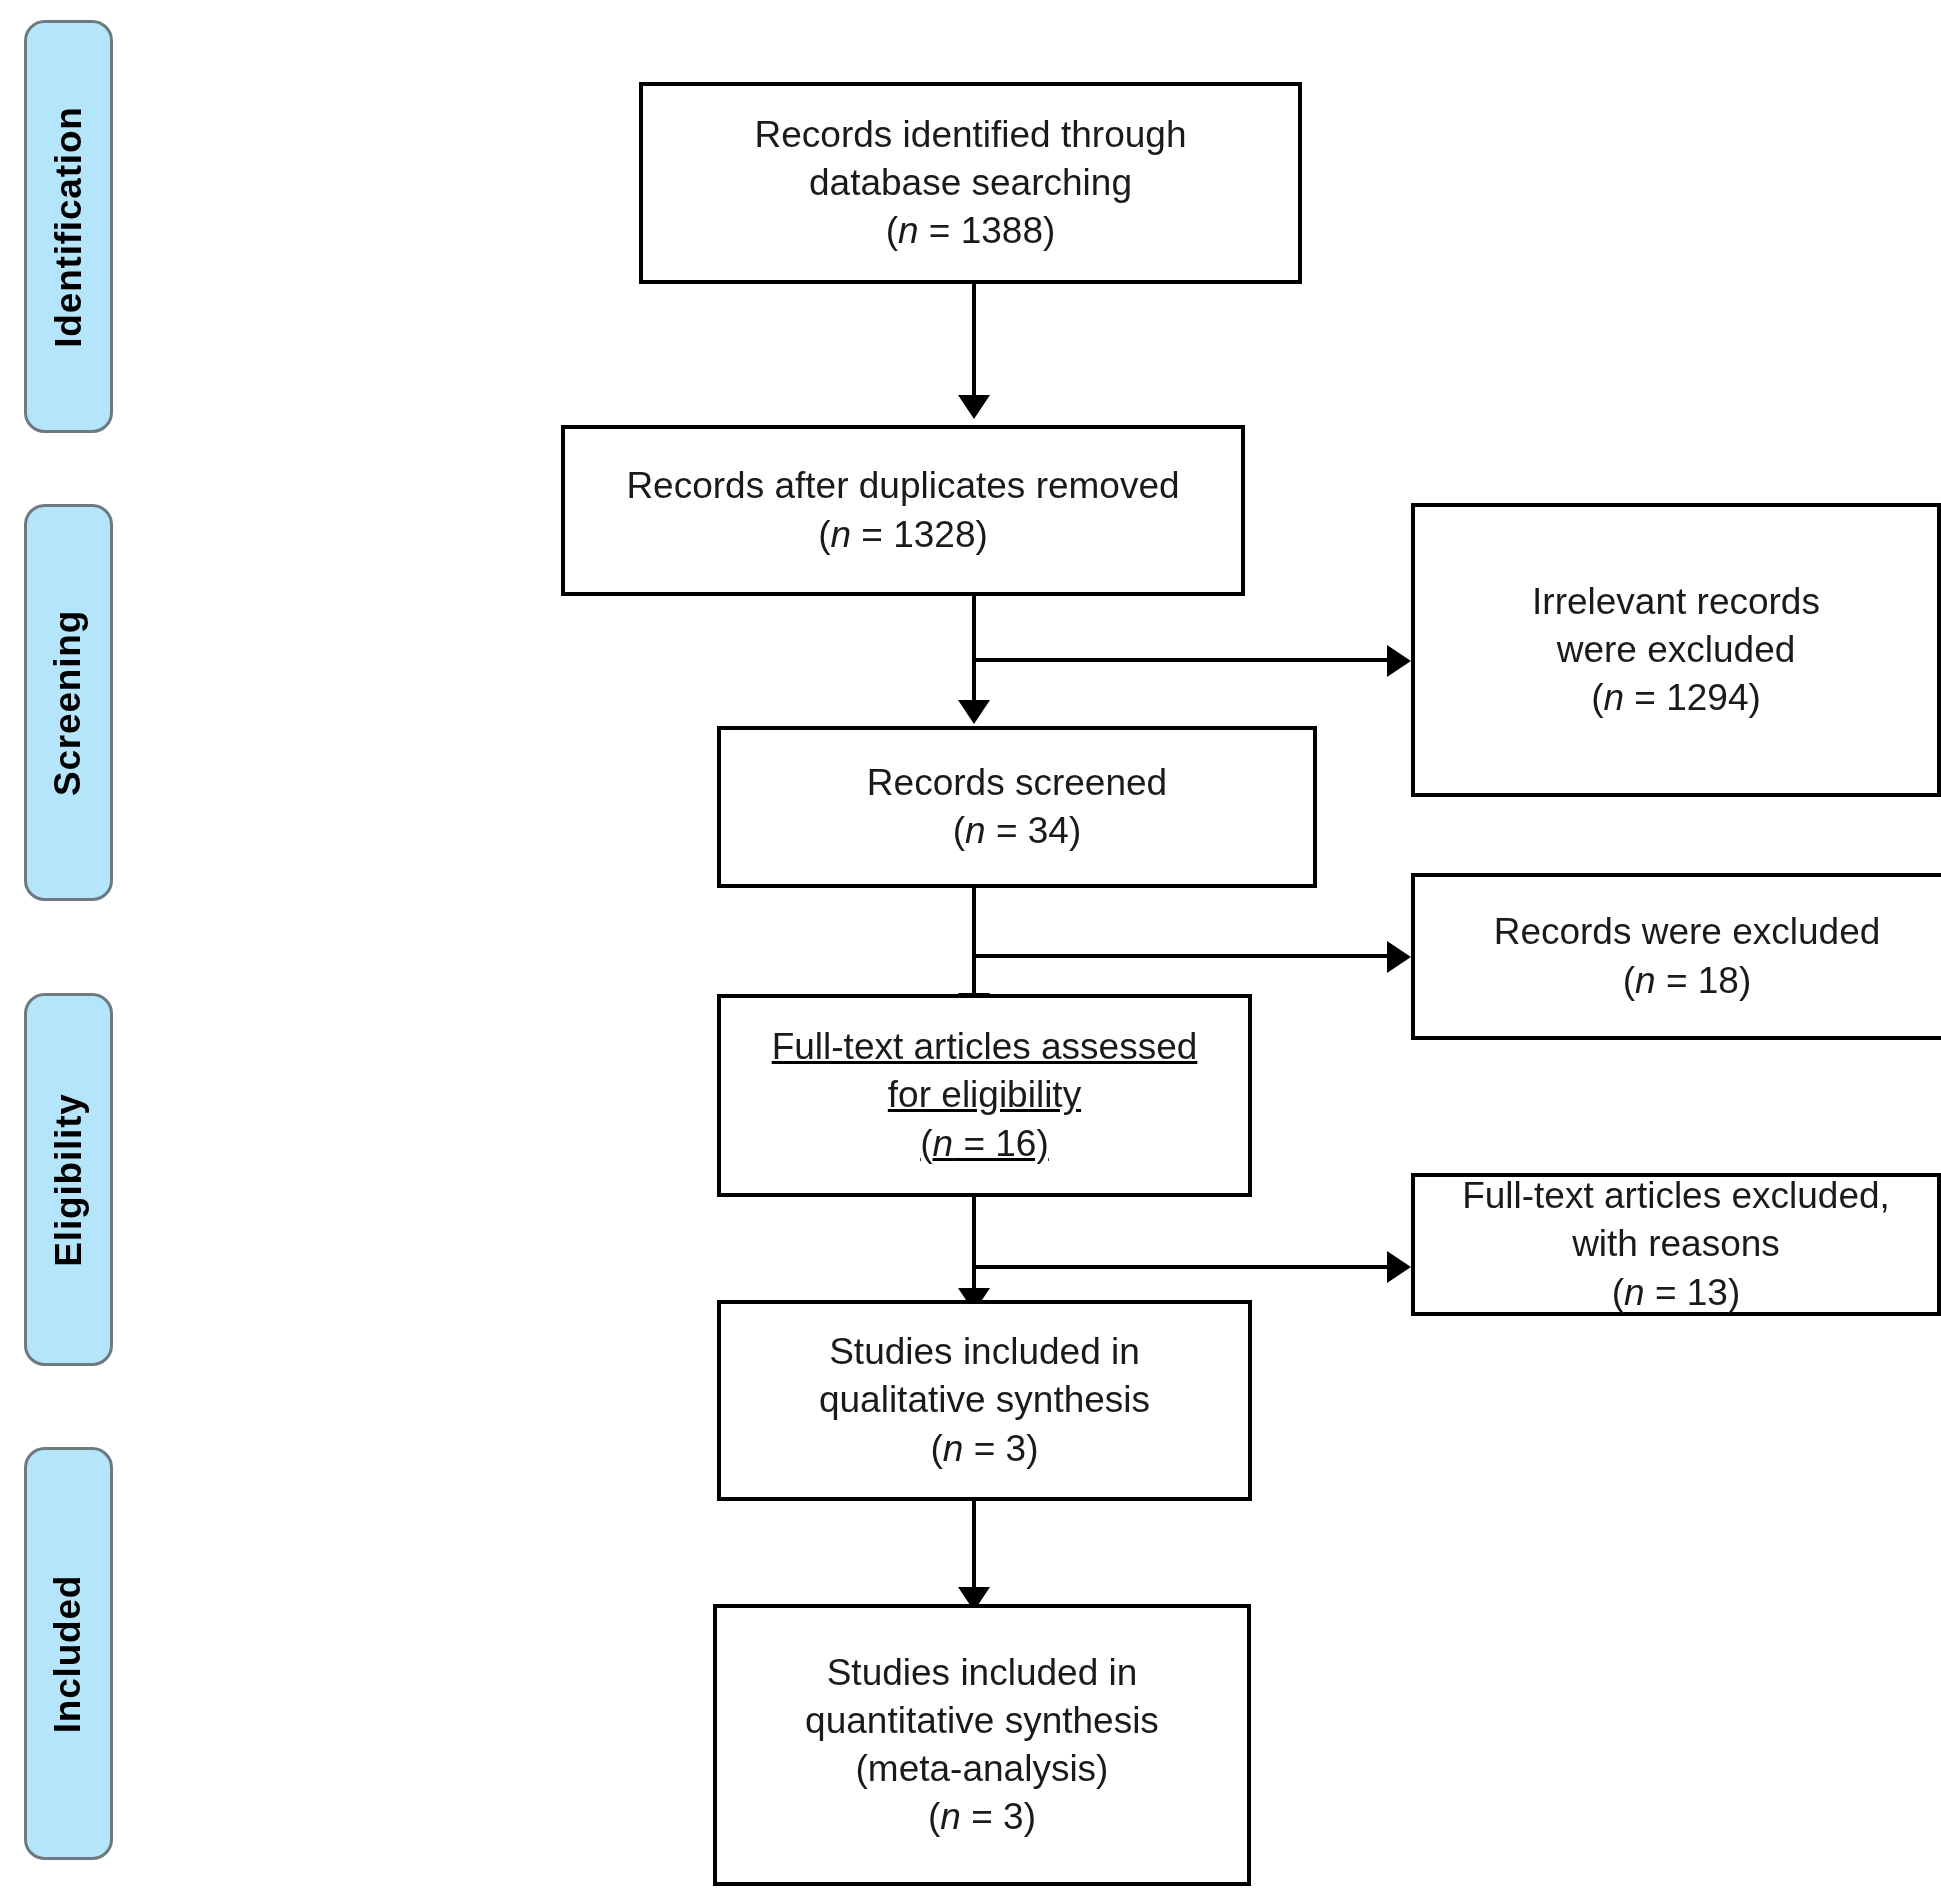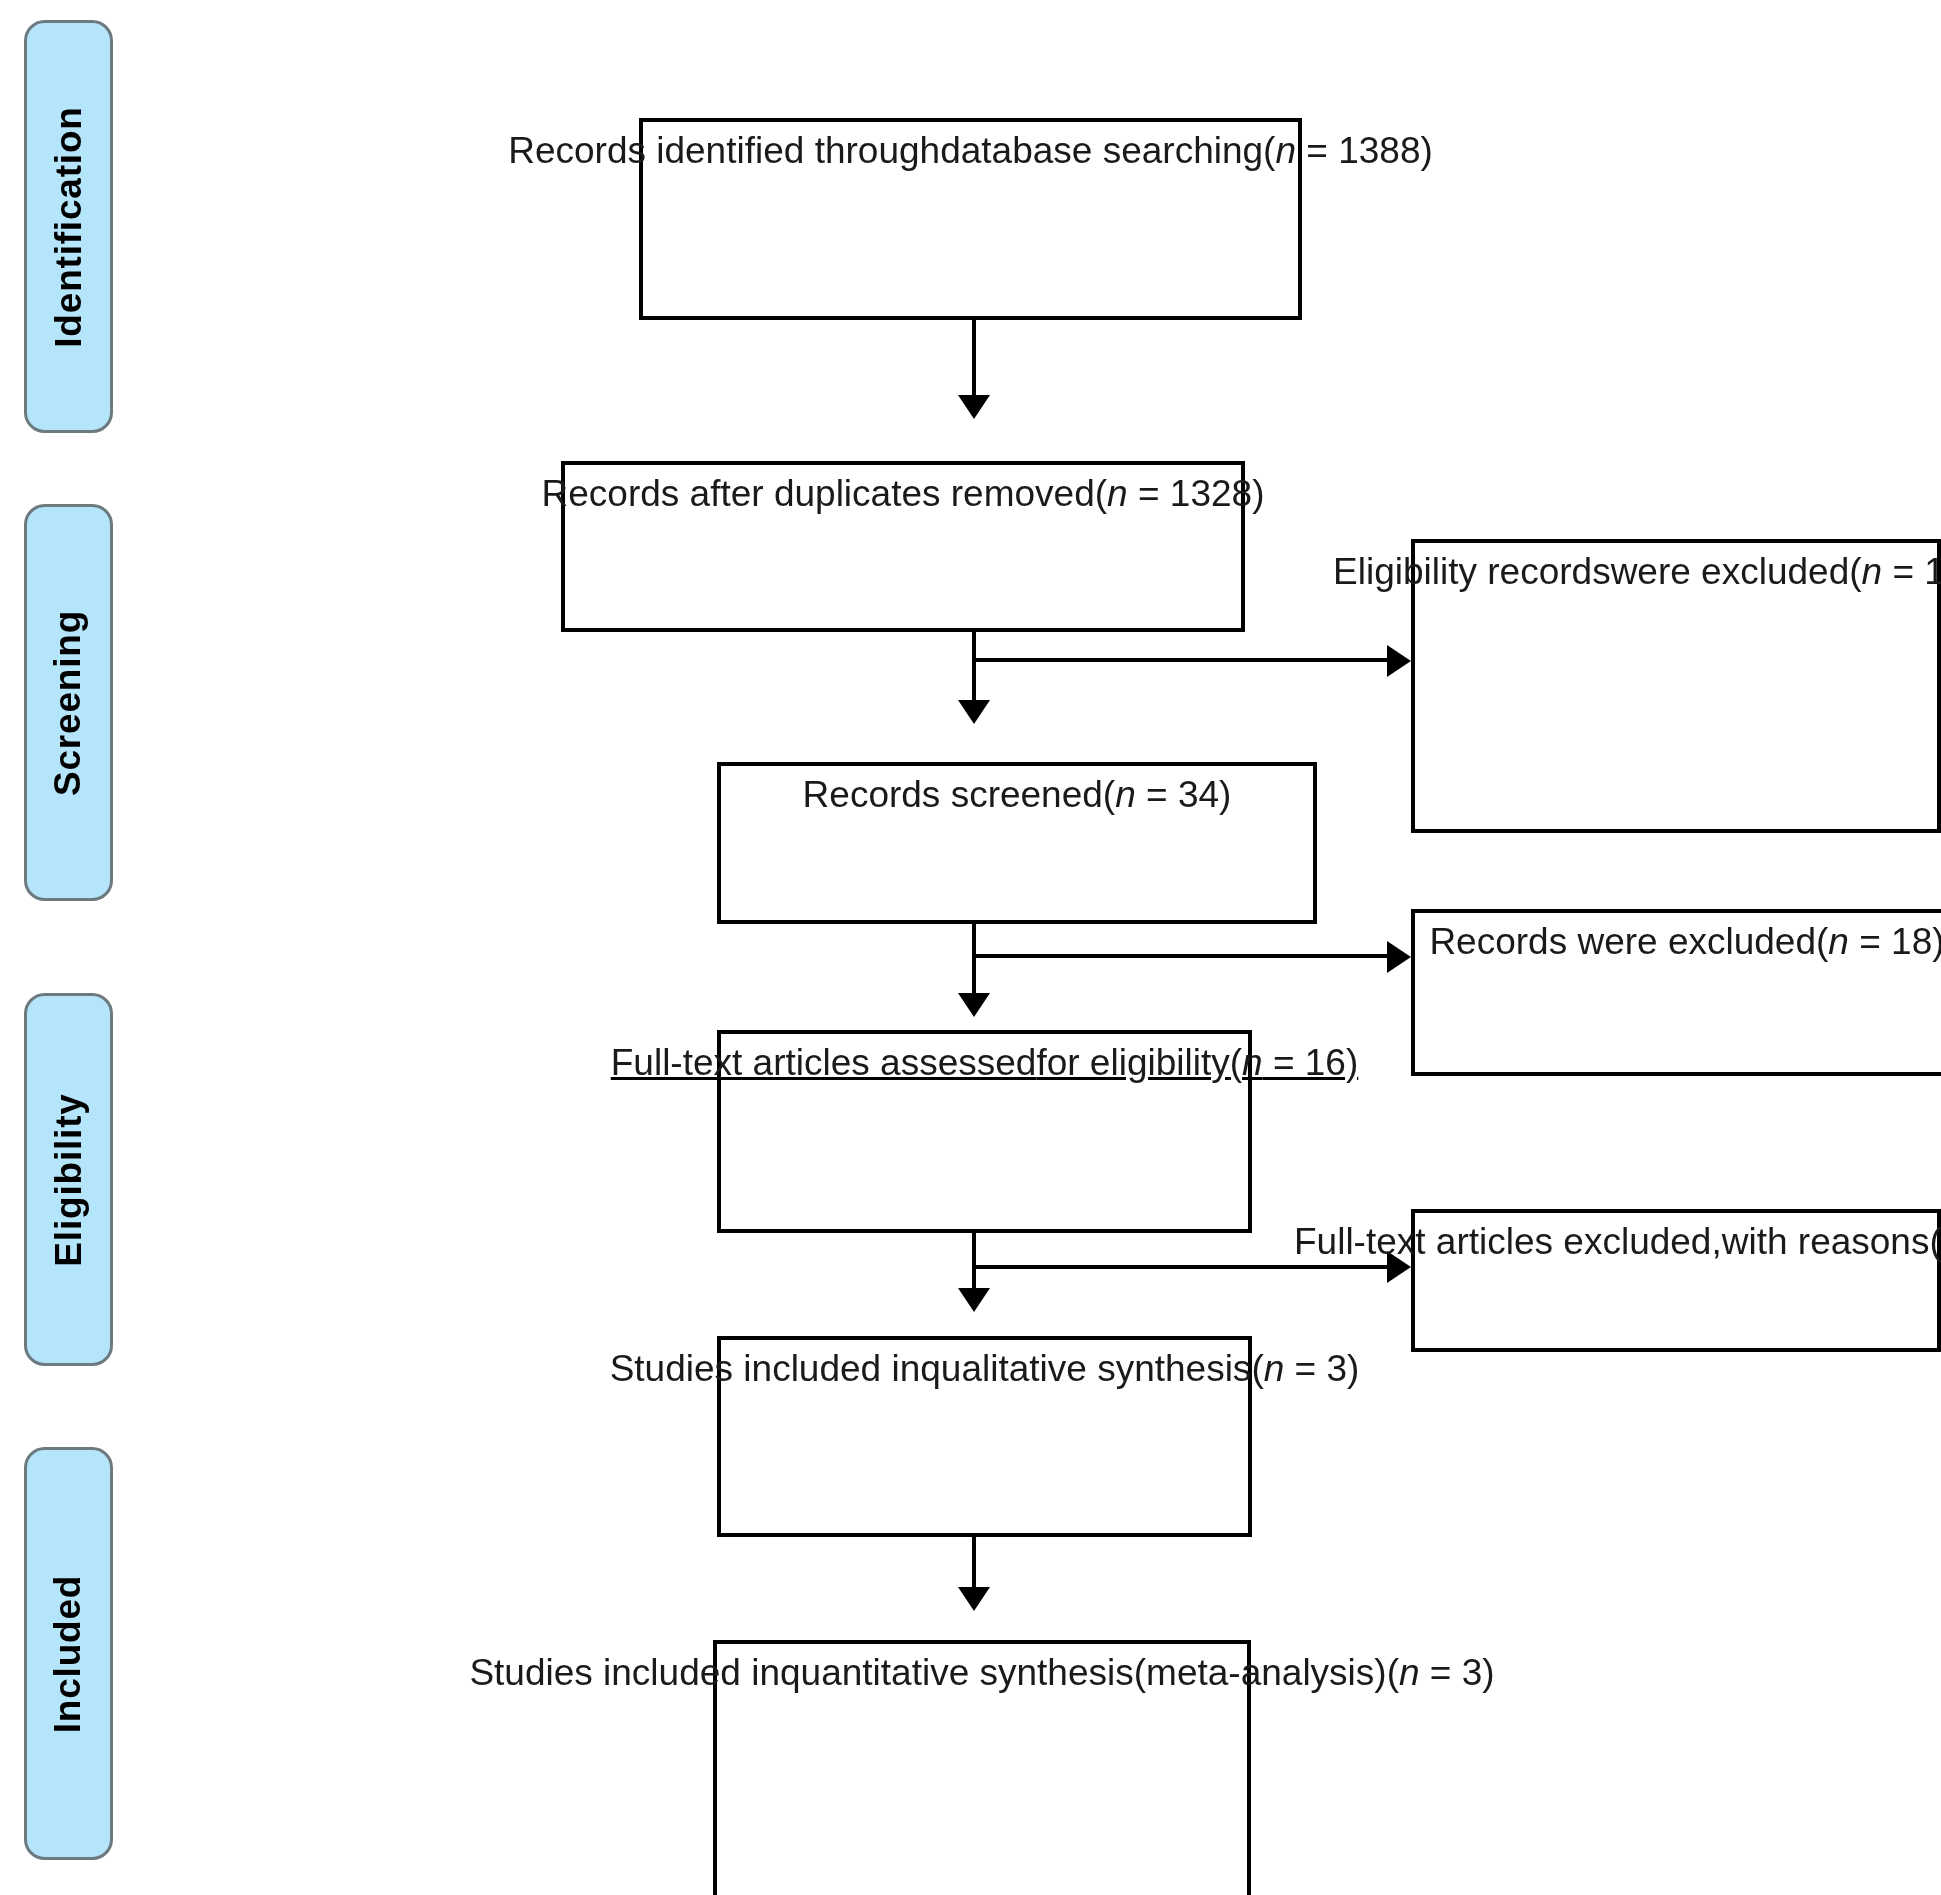--- a/index.html
+++ b/index.html
@@ -37,24 +37,24 @@
     font-family: "Liberation Sans", sans-serif;
   }
 
   
   .flow-box {
     position: absolute;
     background: #ffffff;
     border: 4px solid #000000;
     box-sizing: border-box;
     display: flex;
-    flex-direction: row;
+    flex-direction: column;
+    align-items: center;
     justify-content: center;
     padding: 4.8px 11px;
-    margin-top: 36px;
   }
   .flow-box .line {
     font-size: 37px;
     line-height: 1.30;
     color: #1a1a1a;
     text-align: center;
     white-space: nowrap;
     font-family: "Liberation Sans", sans-serif;
   }
   .flow-box .line .n-italic {
@@ -136,21 +136,21 @@
     <div class="line">database searching</div>
     <div class="line"><span>(</span><span class="n-italic">n</span><span> = 1388)</span></div>
   </div>
 
   <div class="flow-box" style="left:561px; top:425px; width:684px; height:171px;">
     <div class="line">Records after duplicates removed</div>
     <div class="line"><span>(</span><span class="n-italic">n</span><span> = 1328)</span></div>
   </div>
 
   <div class="flow-box" style="left:1411px; top:503px; width:530px; height:294px;">
-    <div class="line">Eligibility records</div>
+    <div class="line">Irrelevant records</div>
     <div class="line">were excluded</div>
     <div class="line"><span>(</span><span class="n-italic">n</span><span> = 1294)</span></div>
   </div>
 
   <div class="flow-box" style="left:717px; top:726px; width:600px; height:162px;">
     <div class="line">Records screened</div>
     <div class="line"><span>(</span><span class="n-italic">n</span><span> = 34)</span></div>
   </div>
 
   <div class="flow-box" style="left:1411px; top:873px; width:552px; height:167px;">

